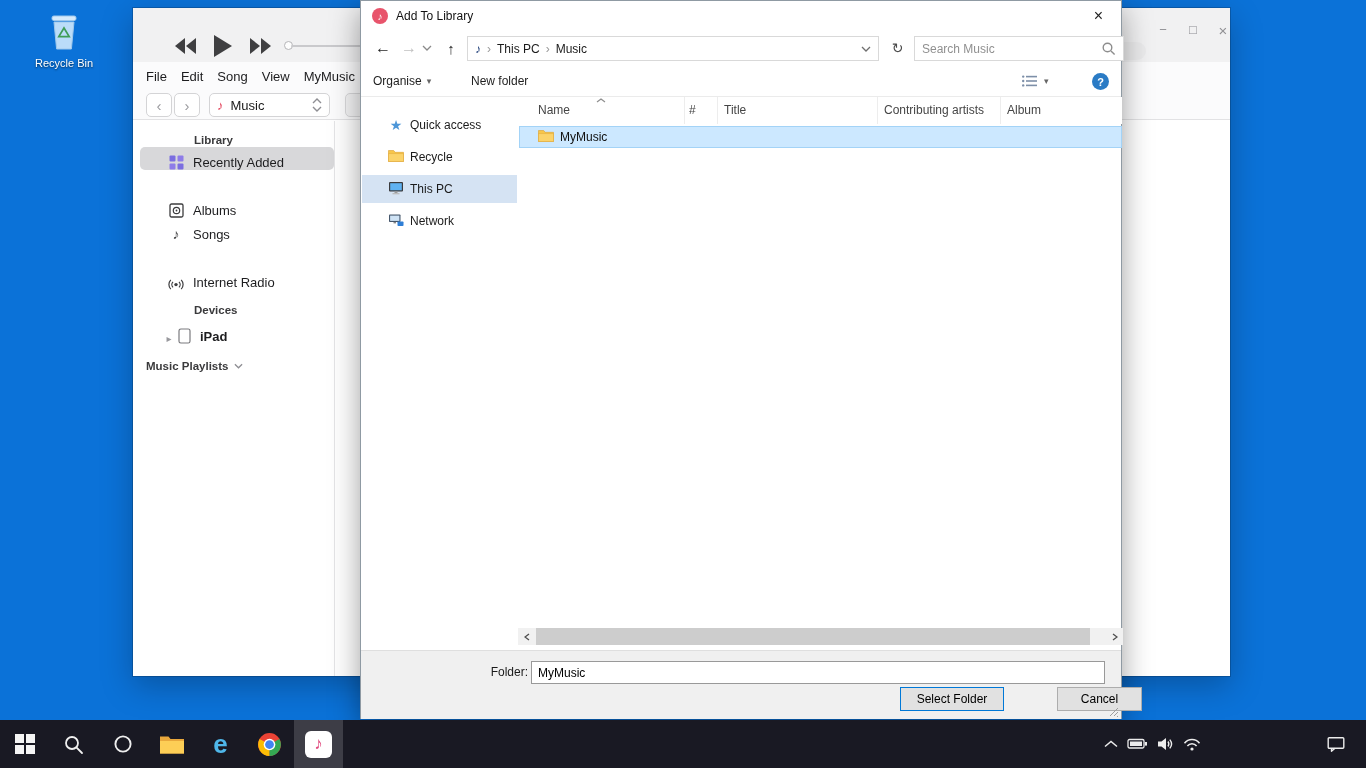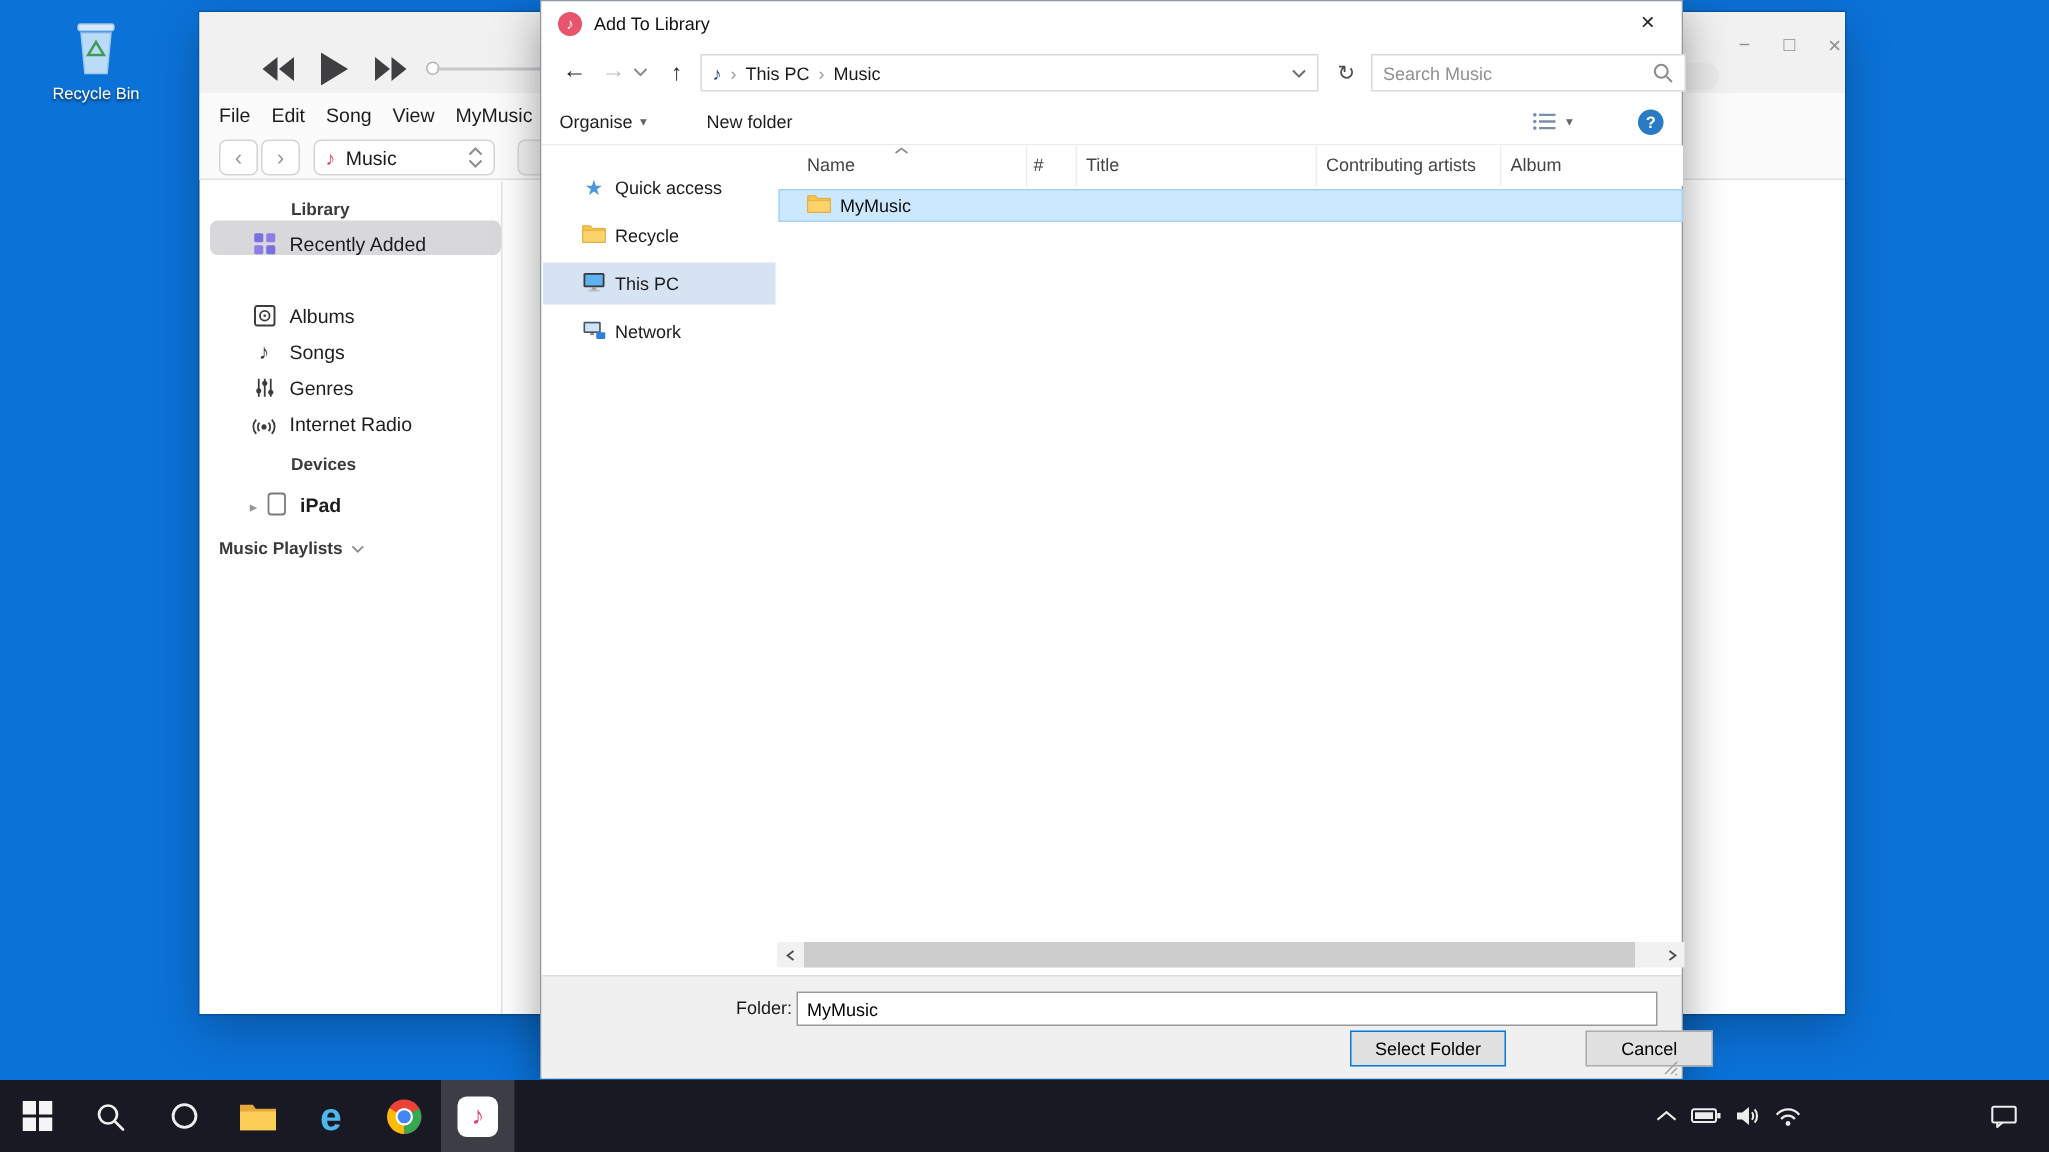--- a/index.html
+++ b/index.html
@@ -144,33 +144,20 @@
           </svg>
       </span>
       <span class="tx">Albums</span>
     </div>
 
     <div class="it-row" style="top:211px;">
       <span class="ic" style="color:#3c3c3e; font-size:14px;">♪</span>
       <span class="tx">Songs</span>
     </div>
 
-    <div class="it-row" style="top:235px;">
-      <span class="ic">
-        <svg width="15" height="15" viewBox="0 0 15 15">
-            <line x1="3.5" y1="1.5" x2="3.5" y2="13.5" stroke="#3c3c3e" stroke-width="1.2"></line>
-            <line x1="7.5" y1="1.5" x2="7.5" y2="13.5" stroke="#3c3c3e" stroke-width="1.2"></line>
-            <line x1="11.5" y1="1.5" x2="11.5" y2="13.5" stroke="#3c3c3e" stroke-width="1.2"></line>
-            <circle cx="3.5" cy="9.5" r="1.7" fill="#3c3c3e"></circle>
-            <circle cx="7.5" cy="4.5" r="1.7" fill="#3c3c3e"></circle>
-            <circle cx="11.5" cy="10.5" r="1.7" fill="#3c3c3e"></circle>
-          </svg>
-      </span>
-      <span class="tx">Genres</span>
-    </div>
 
     <div class="it-row" style="top:259px;">
       <span class="ic">
         <svg width="16" height="14" viewBox="0 0 16 14">
             <circle cx="8" cy="8.6" r="1.7" fill="#3c3c3e"></circle>
             <path d="M5 11.4 a4 4 0 0 1 0-5.6 M11 5.8 a4 4 0 0 1 0 5.6" fill="none" stroke="#3c3c3e" stroke-width="1.2"></path>
             <path d="M2.8 13.2 a6.8 6.8 0 0 1 0-9.4 M13.2 3.8 a6.8 6.8 0 0 1 0 9.4" fill="none" stroke="#3c3c3e" stroke-width="1.2"></path>
           </svg>
       </span>
       <span class="tx">Internet Radio</span>

